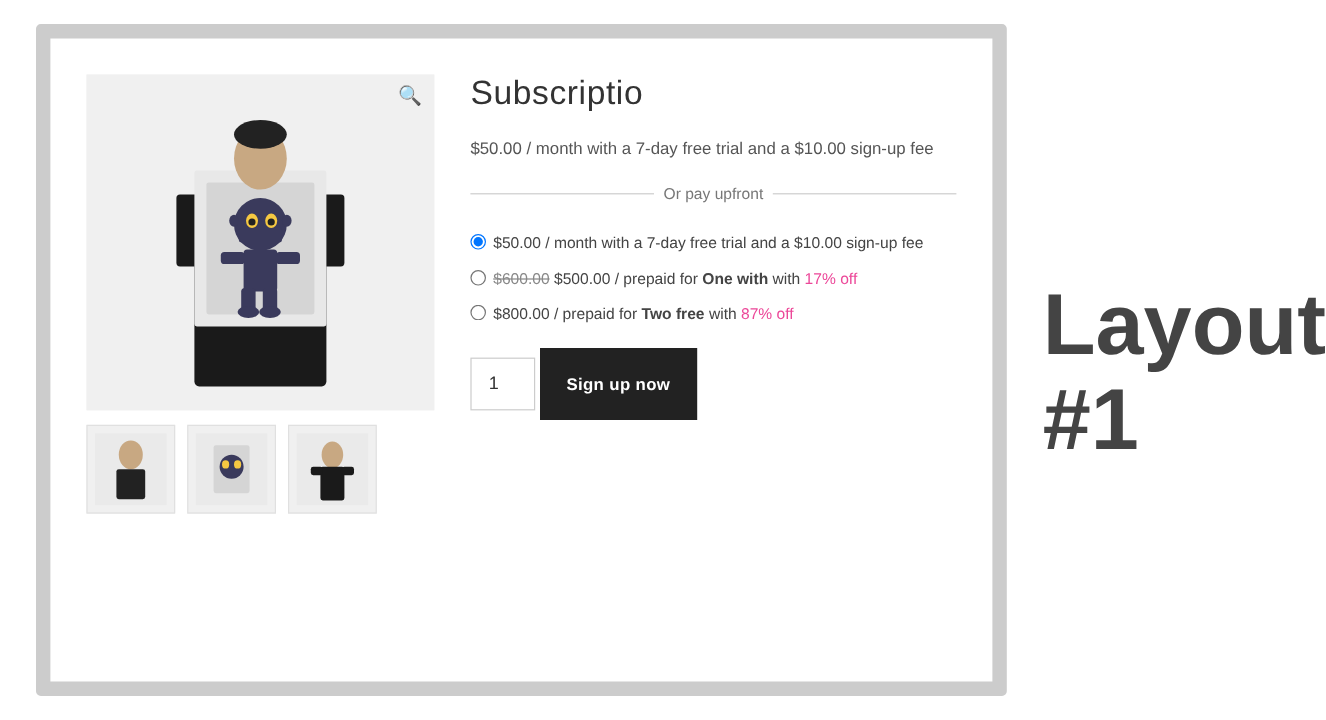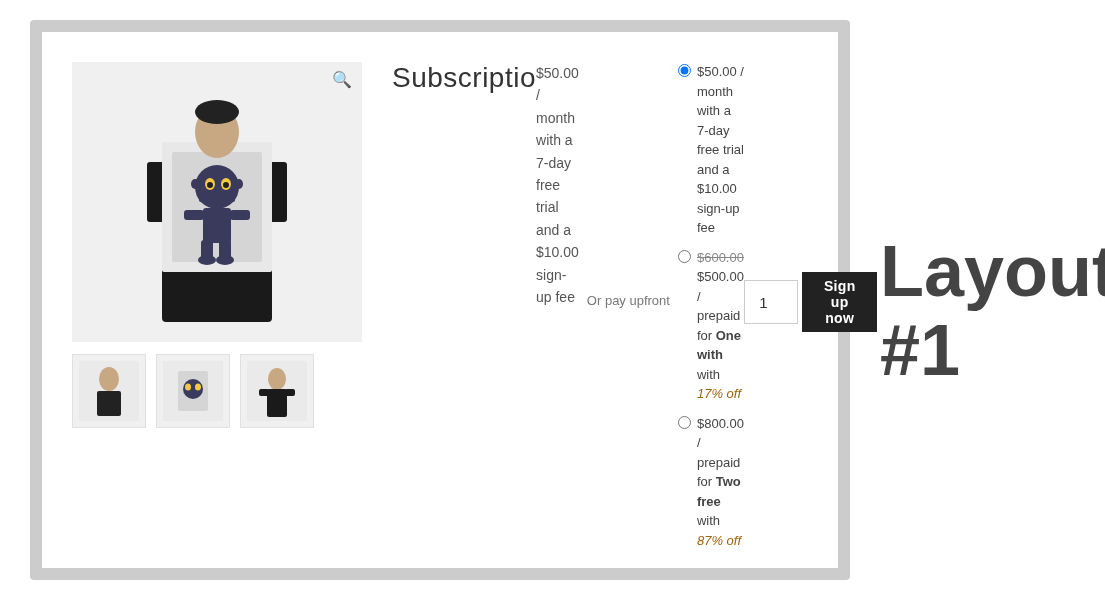--- a/index.html
+++ b/index.html
@@ -69,21 +69,21 @@
       justify-content: center;
       cursor: pointer;
       border: 1px solid #e0e0e0;
       overflow: hidden;
     }
 
     
     .right-col {
       flex: 1;
       display: flex;
-      flex-direction: row;
+      flex-direction: column;
       gap: 0;
     }
 
     .product-title {
       font-size: 28px;
       font-weight: 300;
       color: #333;
       margin-bottom: 18px;
       letter-spacing: 0.5px;
     }
@@ -92,21 +92,21 @@
       font-size: 14px;
       color: #555;
       line-height: 1.6;
       margin-bottom: 20px;
     }
 
     .or-pay-upfront {
       display: flex;
       align-items: center;
       gap: 8px;
-      margin-bottom: 0;
+      margin-bottom: 24px;
     }
 
     .or-pay-upfront .line {
       flex: 1;
       height: 1px;
       background: #ccc;
     }
 
     .or-pay-upfront .label {
       font-size: 13px;
@@ -140,22 +140,21 @@
     }
 
     .strikethrough {
       text-decoration: line-through;
       color: #888;
     }
 
     .bold { font-weight: bold; }
 
     .italic-green {
-      font-style: italic;
-      color: #a16207;
+      color: #ec4899;
     }
 
     .disclaimer {
       font-size: 12px;
       color: #555;
       line-height: 1.5;
       margin-bottom: 18px;
     }
 
     .bottom-row {

